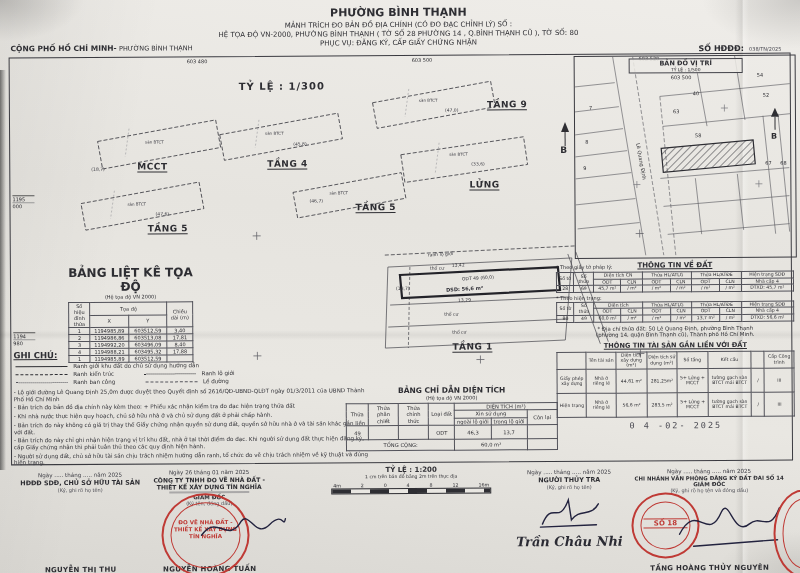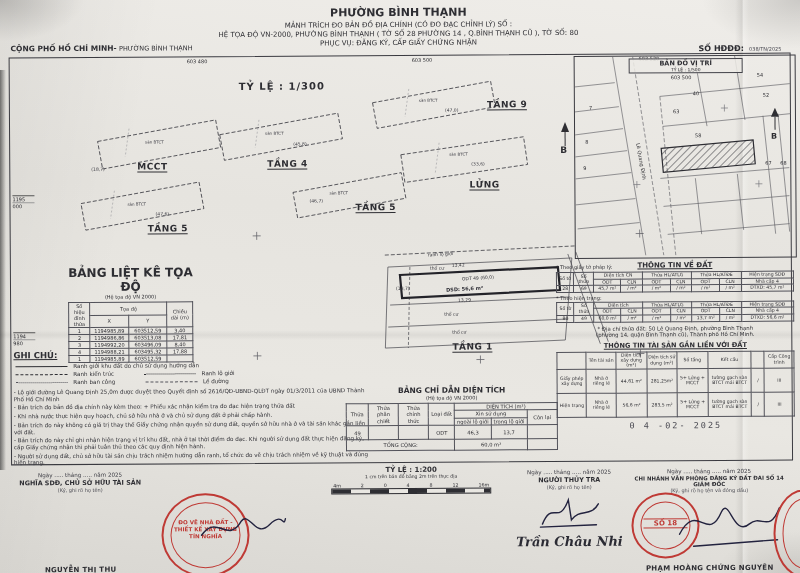--- a/index.html
+++ b/index.html
@@ -491,25 +491,34 @@
             <td>/</td>
             <td>III</td>
           </tr>
         </tbody>
     </table>
     <div class="c" style="font-size:8.5px;letter-spacing:2px;color:#4c4c54;margin-top:3px;font-family:'DejaVu Sans Mono',monospace;">0 4  -02-  2025</div>
   </div>
 
   <div class="abs sigblock c" style="left:14px;top:470px;width:130px;">
     <div class="date">Ngày ..... tháng ..... năm 2025</div>
-    <div class="role">NGHĨA SDĐ, CHỦ SỞ HỮU TÀI SẢN</div>
+    <div class="role">HĐĐĐ SDĐ, CHỦ SỞ HỮU TÀI SẢN</div>
     <div class="note2">(Ký, ghi rõ họ tên)</div>
     <div class="person" style="position:absolute;left:0;top:94px;width:130px;">NGUYỄN THỊ THU</div>
   </div>
 
+  <div class="abs sigblock c" style="left:150px;top:468px;width:116px;">
+    <div class="date">Ngày 26 tháng 01 năm 2025</div>
+    <div class="role" style="font-size:6px;">CÔNG TY TNHH ĐO VẼ NHÀ ĐẤT -</div>
+    <div class="role" style="font-size:6px;margin-top:0;">THIẾT KẾ XÂY DỰNG TÍN NGHĨA</div>
+    <div style="height:2px;margin:1px 18px;background:rgba(70,70,78,.35);"></div>
+    <div class="b" style="font-size:5.6px;">GIÁM ĐỐC</div>
+    <div class="note2">(Ký tên, đóng dấu)</div>
+    <div class="person" style="position:absolute;left:-10px;top:96px;width:136px;">NGUYỄN HOÀNG TUẤN</div>
+  </div>
 
   <div class="stamp" style="left:160px;top:492px;width:84px;height:80px;">
     <div class="inner"></div>
     <div class="c" style="position:absolute;left:0;top:24px;width:84px;font-size:5.6px;font-weight:bold;line-height:7px;">
       <div>ĐO VẼ NHÀ ĐẤT -</div>
       <div>THIẾT KẾ XÂY DỰNG</div>
       <div>TÍN NGHĨA</div>
     </div>
   </div>
   <svg class="abs" style="left:196px;top:508px;" width="90" height="40">
@@ -539,21 +548,21 @@
       <path class="sig" d="M8,30 C18,6 24,32 34,6 L37,26 C46,14 56,24 64,10 M6,33 L62,31"></path>
     </svg>
     <div class="scriptname">Trần Châu Nhi</div>
   </div>
 
   <div class="abs sigblock c" style="left:628px;top:470px;width:160px;">
     <div class="date">Ngày ..... tháng ..... năm 2025</div>
     <div class="role" style="font-size:5.4px;">CHI NHÁNH VĂN PHÒNG ĐĂNG KÝ ĐẤT ĐAI SỐ 14</div>
     <div class="b" style="font-size:5.6px;">GIÁM ĐỐC</div>
     <div class="note2">(Ký, ghi rõ họ tên và đóng dấu)</div>
-    <div class="person" style="position:absolute;left:0;top:96px;width:160px;">PHẠM HOÀNG CHỨNG NGUYÊN</div>
+    <div class="person" style="position:absolute;left:0;top:96px;width:160px;">TẦNG HOÀNG THỦY NGUYÊN</div>
   </div>
   <div class="stamp" style="left:630px;top:494px;width:64px;height:62px;">
     <div class="inner"></div>
     <div class="c b" style="position:absolute;left:10px;top:24px;width:44px;font-size:7px;border-top:1px solid #bf3a35;border-bottom:1px solid #bf3a35;">SỐ 18</div>
   </div>
   <svg class="abs" style="left:672px;top:496px;" width="110" height="56">
     <path class="sig" d="M6,40 C24,6 34,50 48,18 C56,2 60,44 76,30 C88,20 96,40 106,14 M20,52 L104,46"></path>
   </svg>
 
   <div class="stamp" style="left:772px;top:492px;width:56px;height:84px;border-radius:50%;">

